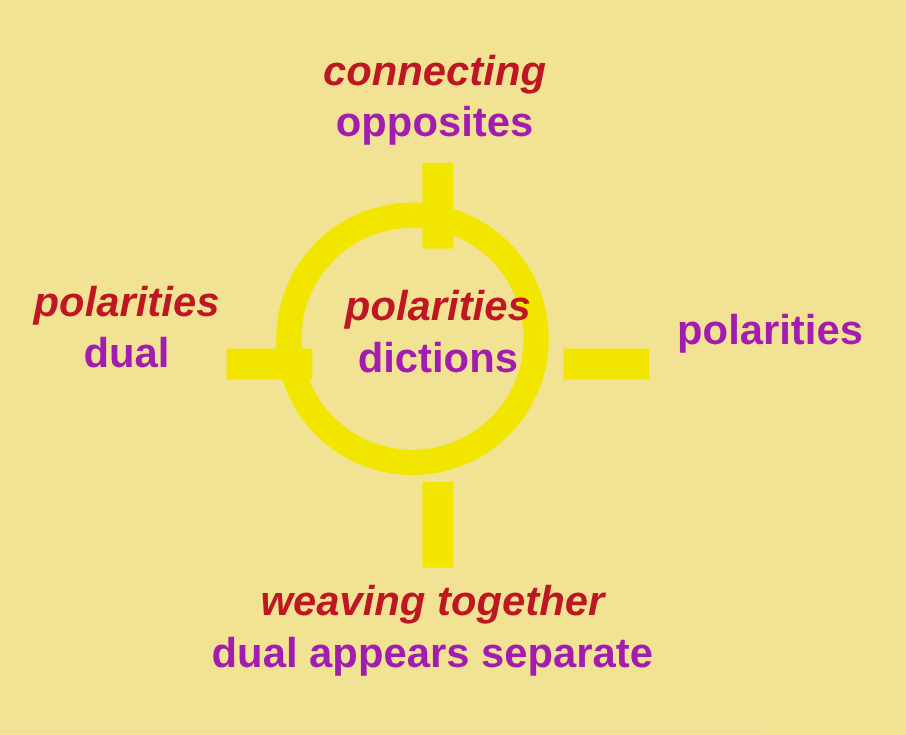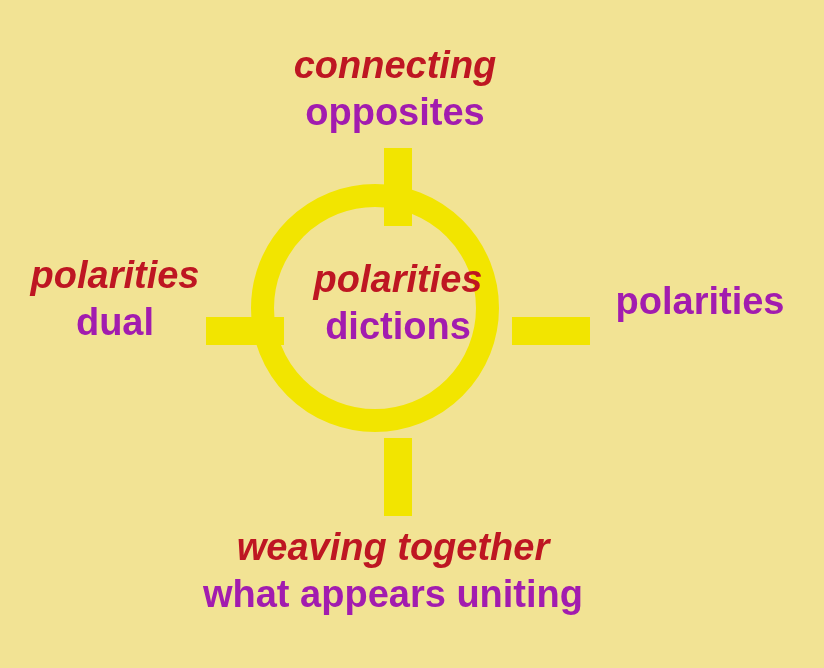--- a/index.html
+++ b/index.html
@@ -77,21 +77,21 @@
     <span class="red">polarities</span>
     <span class="blk">dual</span>
   </div>
 
   <div id="label-right" class="label">
     <span class="blk">polarities</span>
   </div>
 
   <div id="label-bottom" class="label">
     <span class="red">weaving together</span>
-    <span class="blk">what appears uniting</span>
+    <span class="blk">dual appears separate</span>
   </div>
 
   <div id="label-center" class="label">
     <span class="red">polarities</span>
     <span class="blk">dictions</span>
   </div>
 
 </div>
 
 </body></html>

